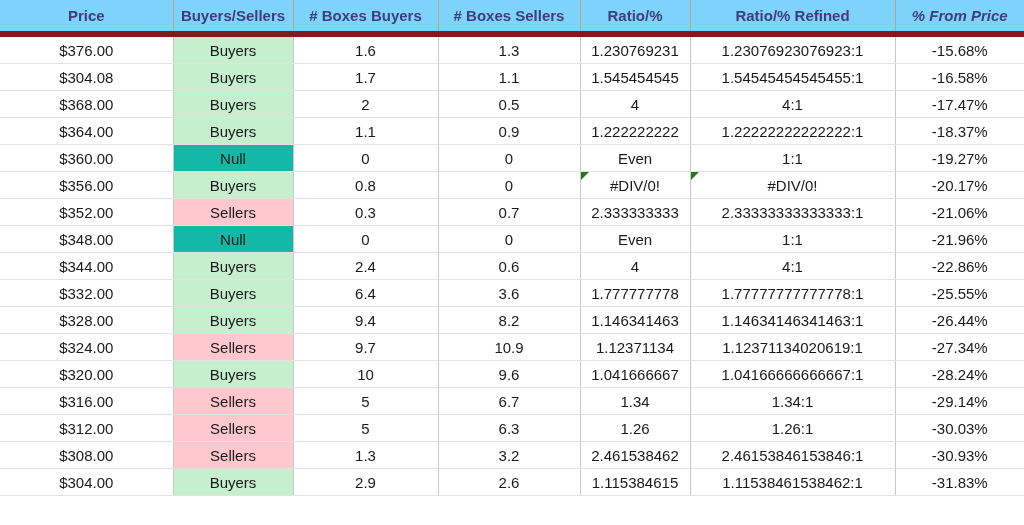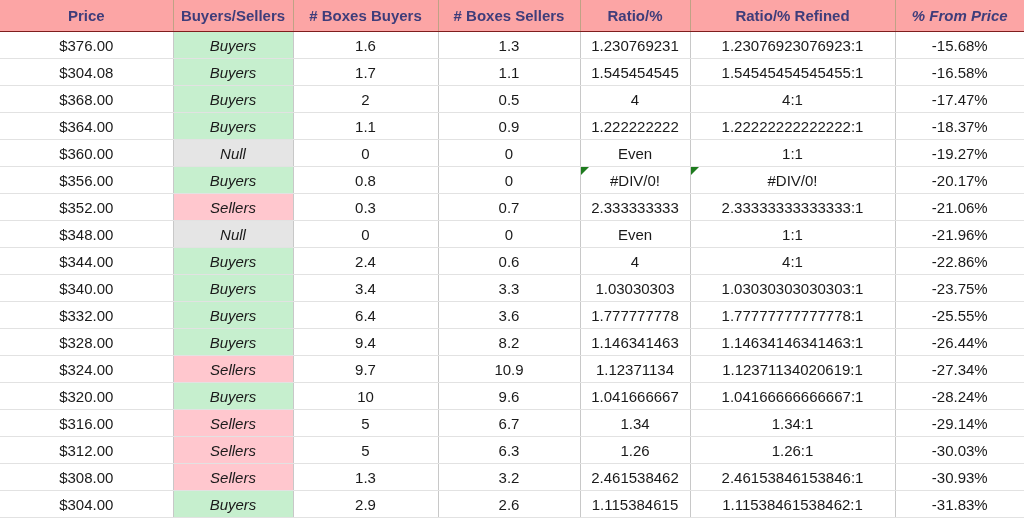--- a/index.html
+++ b/index.html
@@ -42,42 +42,42 @@
     border-right: 1px solid #c8c8c8;
     border-bottom: 1px solid #e2e2e2;
     position: relative;
   }
   table.sheet td:last-child,
   table.sheet th:last-child { border-right: none; }
 
   
   table.sheet thead th {
     height: 31px;
-    background: #fca5a5;
+    background: #7dd3fc;
     color: #3F3D7A;
     font-weight: bold;
     font-size: 15px;
     border-right: 1px solid #bfa285;
-    border-bottom: 1px solid #7f1d1d;
+    border-bottom: 6px solid #7f1d1d;
   }
   table.sheet thead th.hdr-last { border-right: none; font-style: italic; }
 
   
   table.sheet tbody tr { height: 26px; }
   table.sheet tbody td { height: 26px; }
 
   td.cell-price { font-size: 16px; color: #1a1a1a; margin-top: 44px; }
   td.cell-num   { font-size: 15px; }
   td.cell-pct   { font-size: 15px; }
 
   
-  td.sig { font-size: 15px; font-style: italic; }
+  td.sig { font-size: 15px; }
   td.sig-buyers  { background: #C6EFCE; color: #1C7A30; }
   td.sig-sellers { background: #FFC7CE; color: #CE2240; margin-left: 28px; }
-  td.sig-null    { background: #e5e5e5; color: #9C6500; }
+  td.sig-null    { background: #14b8a6; color: #9C6500; }
 
   
   td.err::before {
     content: "";
     position: absolute;
     top: 0;
     left: 0;
     width: 0;
     height: 0;
     border-top: 8px solid #1E7B1E;
@@ -184,29 +184,20 @@
       <tr>
         <td class="cell-price">$344.00</td>
         <td class="sig sig-buyers">Buyers</td>
         <td class="cell-num">2.4</td>
         <td class="cell-num">0.6</td>
         <td class="cell-num">4</td>
         <td class="cell-num">4:1</td>
         <td class="cell-pct">-22.86%</td>
       </tr>
       <tr>
-        <td class="cell-price">$340.00</td>
-        <td class="sig sig-buyers">Buyers</td>
-        <td class="cell-num">3.4</td>
-        <td class="cell-num">3.3</td>
-        <td class="cell-num">1.03030303</td>
-        <td class="cell-num">1.03030303030303:1</td>
-        <td class="cell-pct">-23.75%</td>
-      </tr>
-      <tr>
         <td class="cell-price">$332.00</td>
         <td class="sig sig-buyers">Buyers</td>
         <td class="cell-num">6.4</td>
         <td class="cell-num">3.6</td>
         <td class="cell-num">1.777777778</td>
         <td class="cell-num">1.77777777777778:1</td>
         <td class="cell-pct">-25.55%</td>
       </tr>
       <tr>
         <td class="cell-price">$328.00</td>

